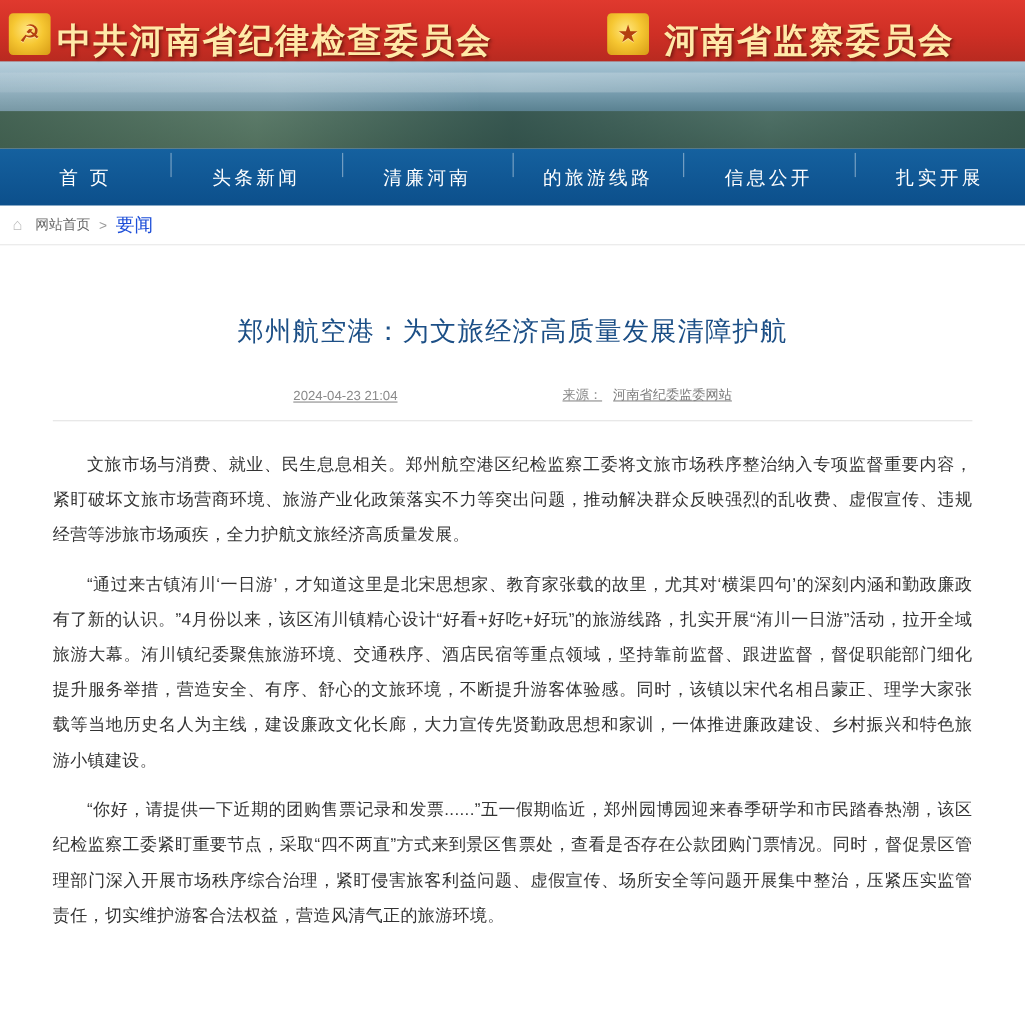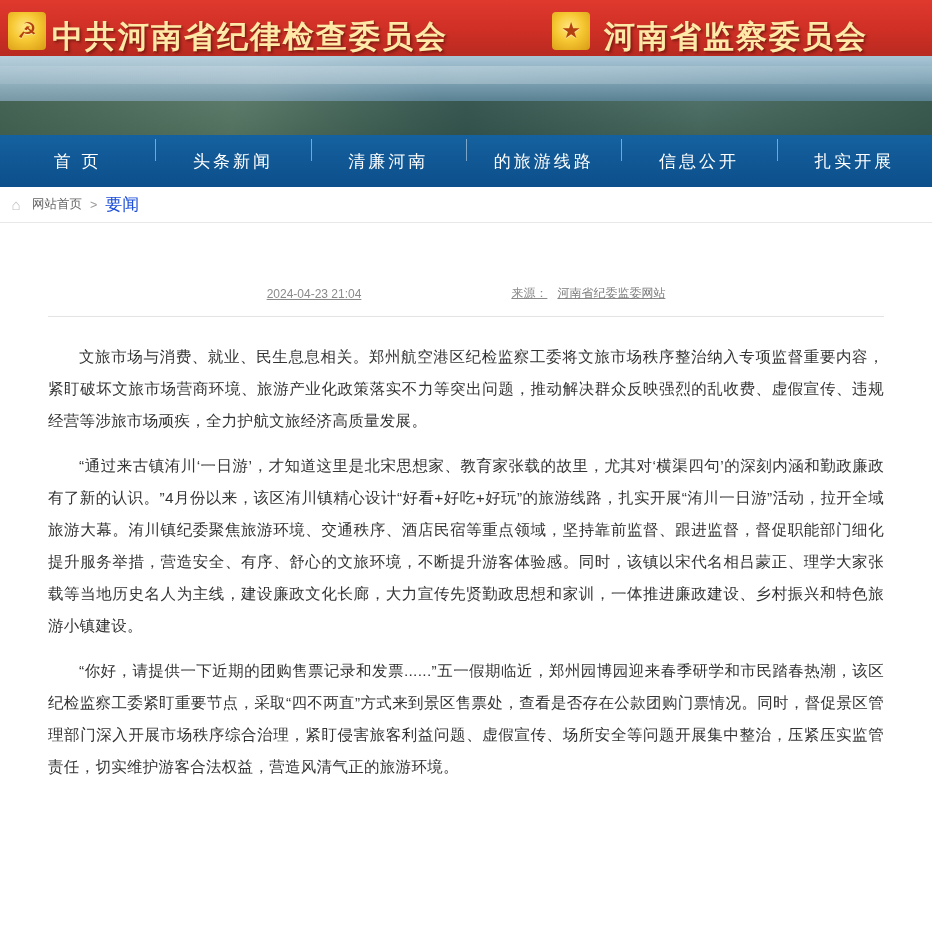--- a/index.html
+++ b/index.html
@@ -205,20 +205,21 @@
 </div>
 
 <div class="crumb-wrap">
   <div class="crumb-icon">⌂</div>
   <div class="crumb-link">网站首页</div>
   <div class="crumb-sep">&gt;</div>
   <div class="crumb-cur">要闻</div>
 </div>
 
 <div class="article">
+  <h1 class="article-title">郑州航空港：为文旅经济高质量发展清障护航</h1>
 
   <div class="meta">
     <span class="date">2024-04-23 21:04</span>
     <span class="src-label">来源：</span>
     <span class="src-name">河南省纪委监委网站</span>
   </div>
 
   <div class="divider"></div>
 
   <div class="body">

